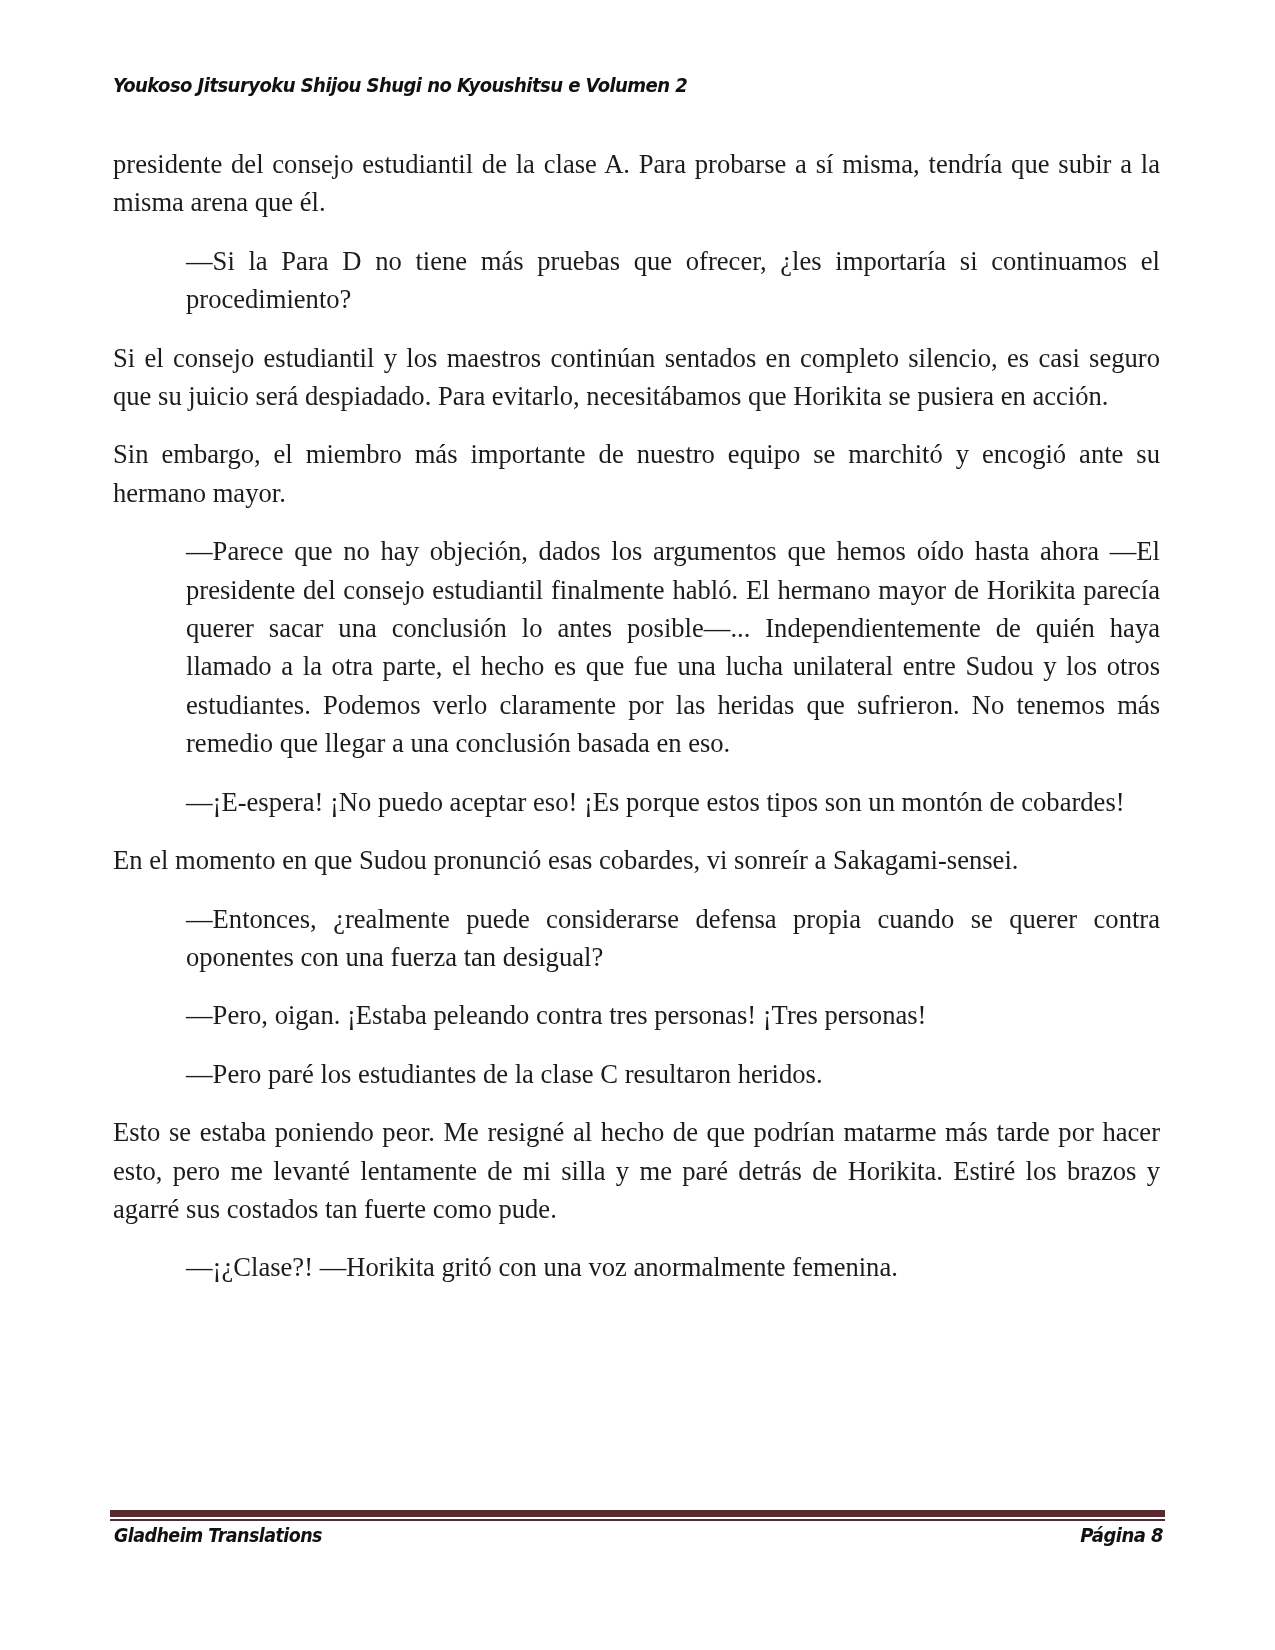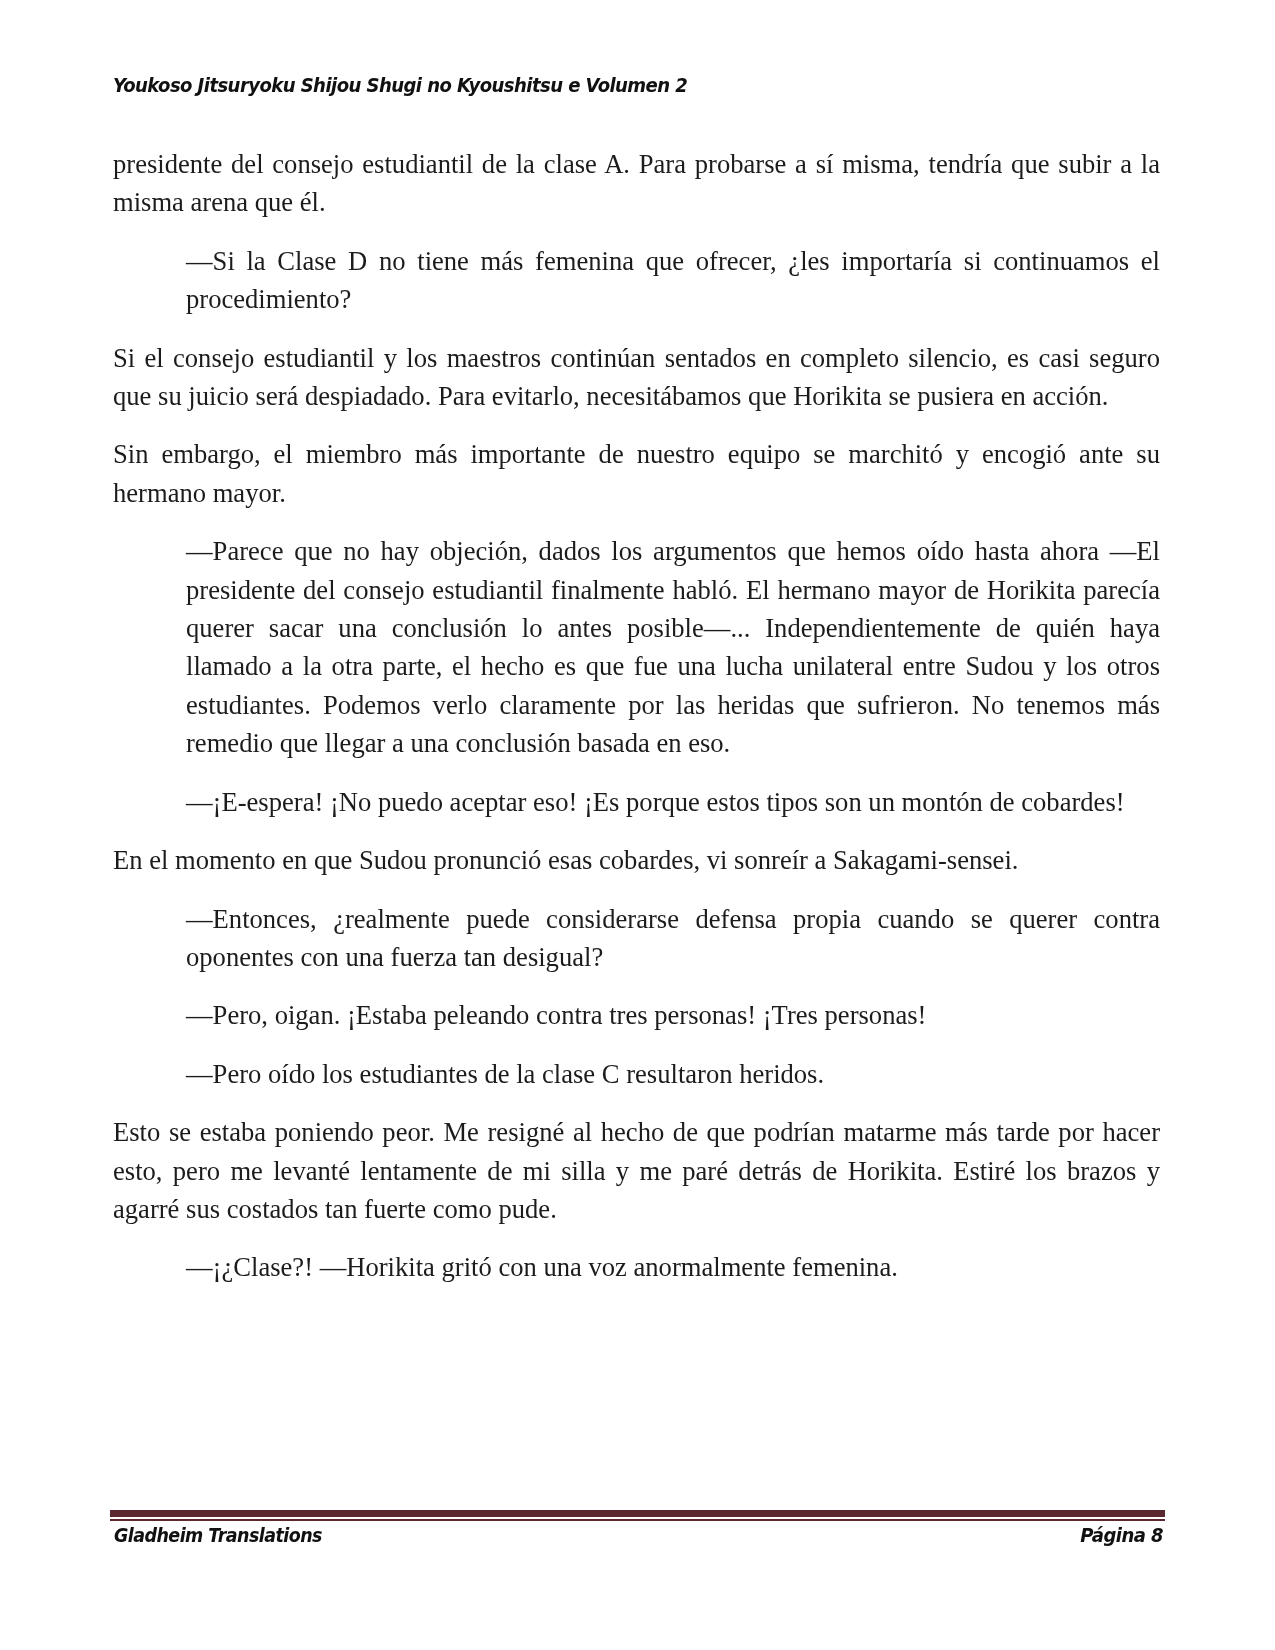--- a/index.html
+++ b/index.html
@@ -40,29 +40,29 @@
     .footer-left { left: 114px; transform: scaleX(0.92); transform-origin: left center; }
     .footer-right { right: 112px; transform: scaleX(0.95); transform-origin: right center; }
   </style>
 </head>
 <body>
 
 <div class="page-header">Youkoso Jitsuryoku Shijou Shugi no Kyoushitsu e Volumen 2</div>
 
 <div class="body-text">
   <p class="narration">presidente del consejo estudiantil de la clase A. Para probarse a sí misma, tendría que subir a la misma arena que él.</p>
-  <p class="dialogue">—Si la Clase D no tiene más femenina que ofrecer, ¿les importaría si continuamos el procedimiento?</p>
+  <p class="dialogue">—Si la Para D no tiene más pruebas que ofrecer, ¿les importaría si continuamos el procedimiento?</p>
   <p class="narration">Si el consejo estudiantil y los maestros continúan sentados en completo silencio, es casi seguro que su juicio será despiadado. Para evitarlo, necesitábamos que Horikita se pusiera en acción.</p>
   <p class="narration">Sin embargo, el miembro más importante de nuestro equipo se marchitó y encogió ante su hermano mayor.</p>
   <p class="dialogue">—Parece que no hay objeción, dados los argumentos que hemos oído hasta ahora —El presidente del consejo estudiantil finalmente habló. El hermano mayor de Horikita parecía querer sacar una conclusión lo antes posible—... Independientemente de quién haya llamado a la otra parte, el hecho es que fue una lucha unilateral entre Sudou y los otros estudiantes. Podemos verlo claramente por las heridas que sufrieron. No tenemos más remedio que llegar a una conclusión basada en eso.</p>
   <p class="dialogue">—¡E-espera! ¡No puedo aceptar eso! ¡Es porque estos tipos son un montón de cobardes!</p>
   <p class="narration">En el momento en que Sudou pronunció esas cobardes, vi sonreír a Sakagami-sensei.</p>
   <p class="dialogue">—Entonces, ¿realmente puede considerarse defensa propia cuando se querer contra oponentes con una fuerza tan desigual?</p>
   <p class="dialogue">—Pero, oigan. ¡Estaba peleando contra tres personas! ¡Tres personas!</p>
-  <p class="dialogue">—Pero oído los estudiantes de la clase C resultaron heridos.</p>
+  <p class="dialogue">—Pero paré los estudiantes de la clase C resultaron heridos.</p>
   <p class="narration">Esto se estaba poniendo peor. Me resigné al hecho de que podrían matarme más tarde por hacer esto, pero me levanté lentamente de mi silla y me paré detrás de Horikita. Estiré los brazos y agarré sus costados tan fuerte como pude.</p>
   <p class="dialogue">—¡¿Clase?! —Horikita gritó con una voz anormalmente femenina.</p>
 </div>
 
 <div class="divider-thick"></div>
 <div class="divider-thin"></div>
 
 <div class="footer-left">Gladheim Translations</div>
 <div class="footer-right">Página 8</div>
 

